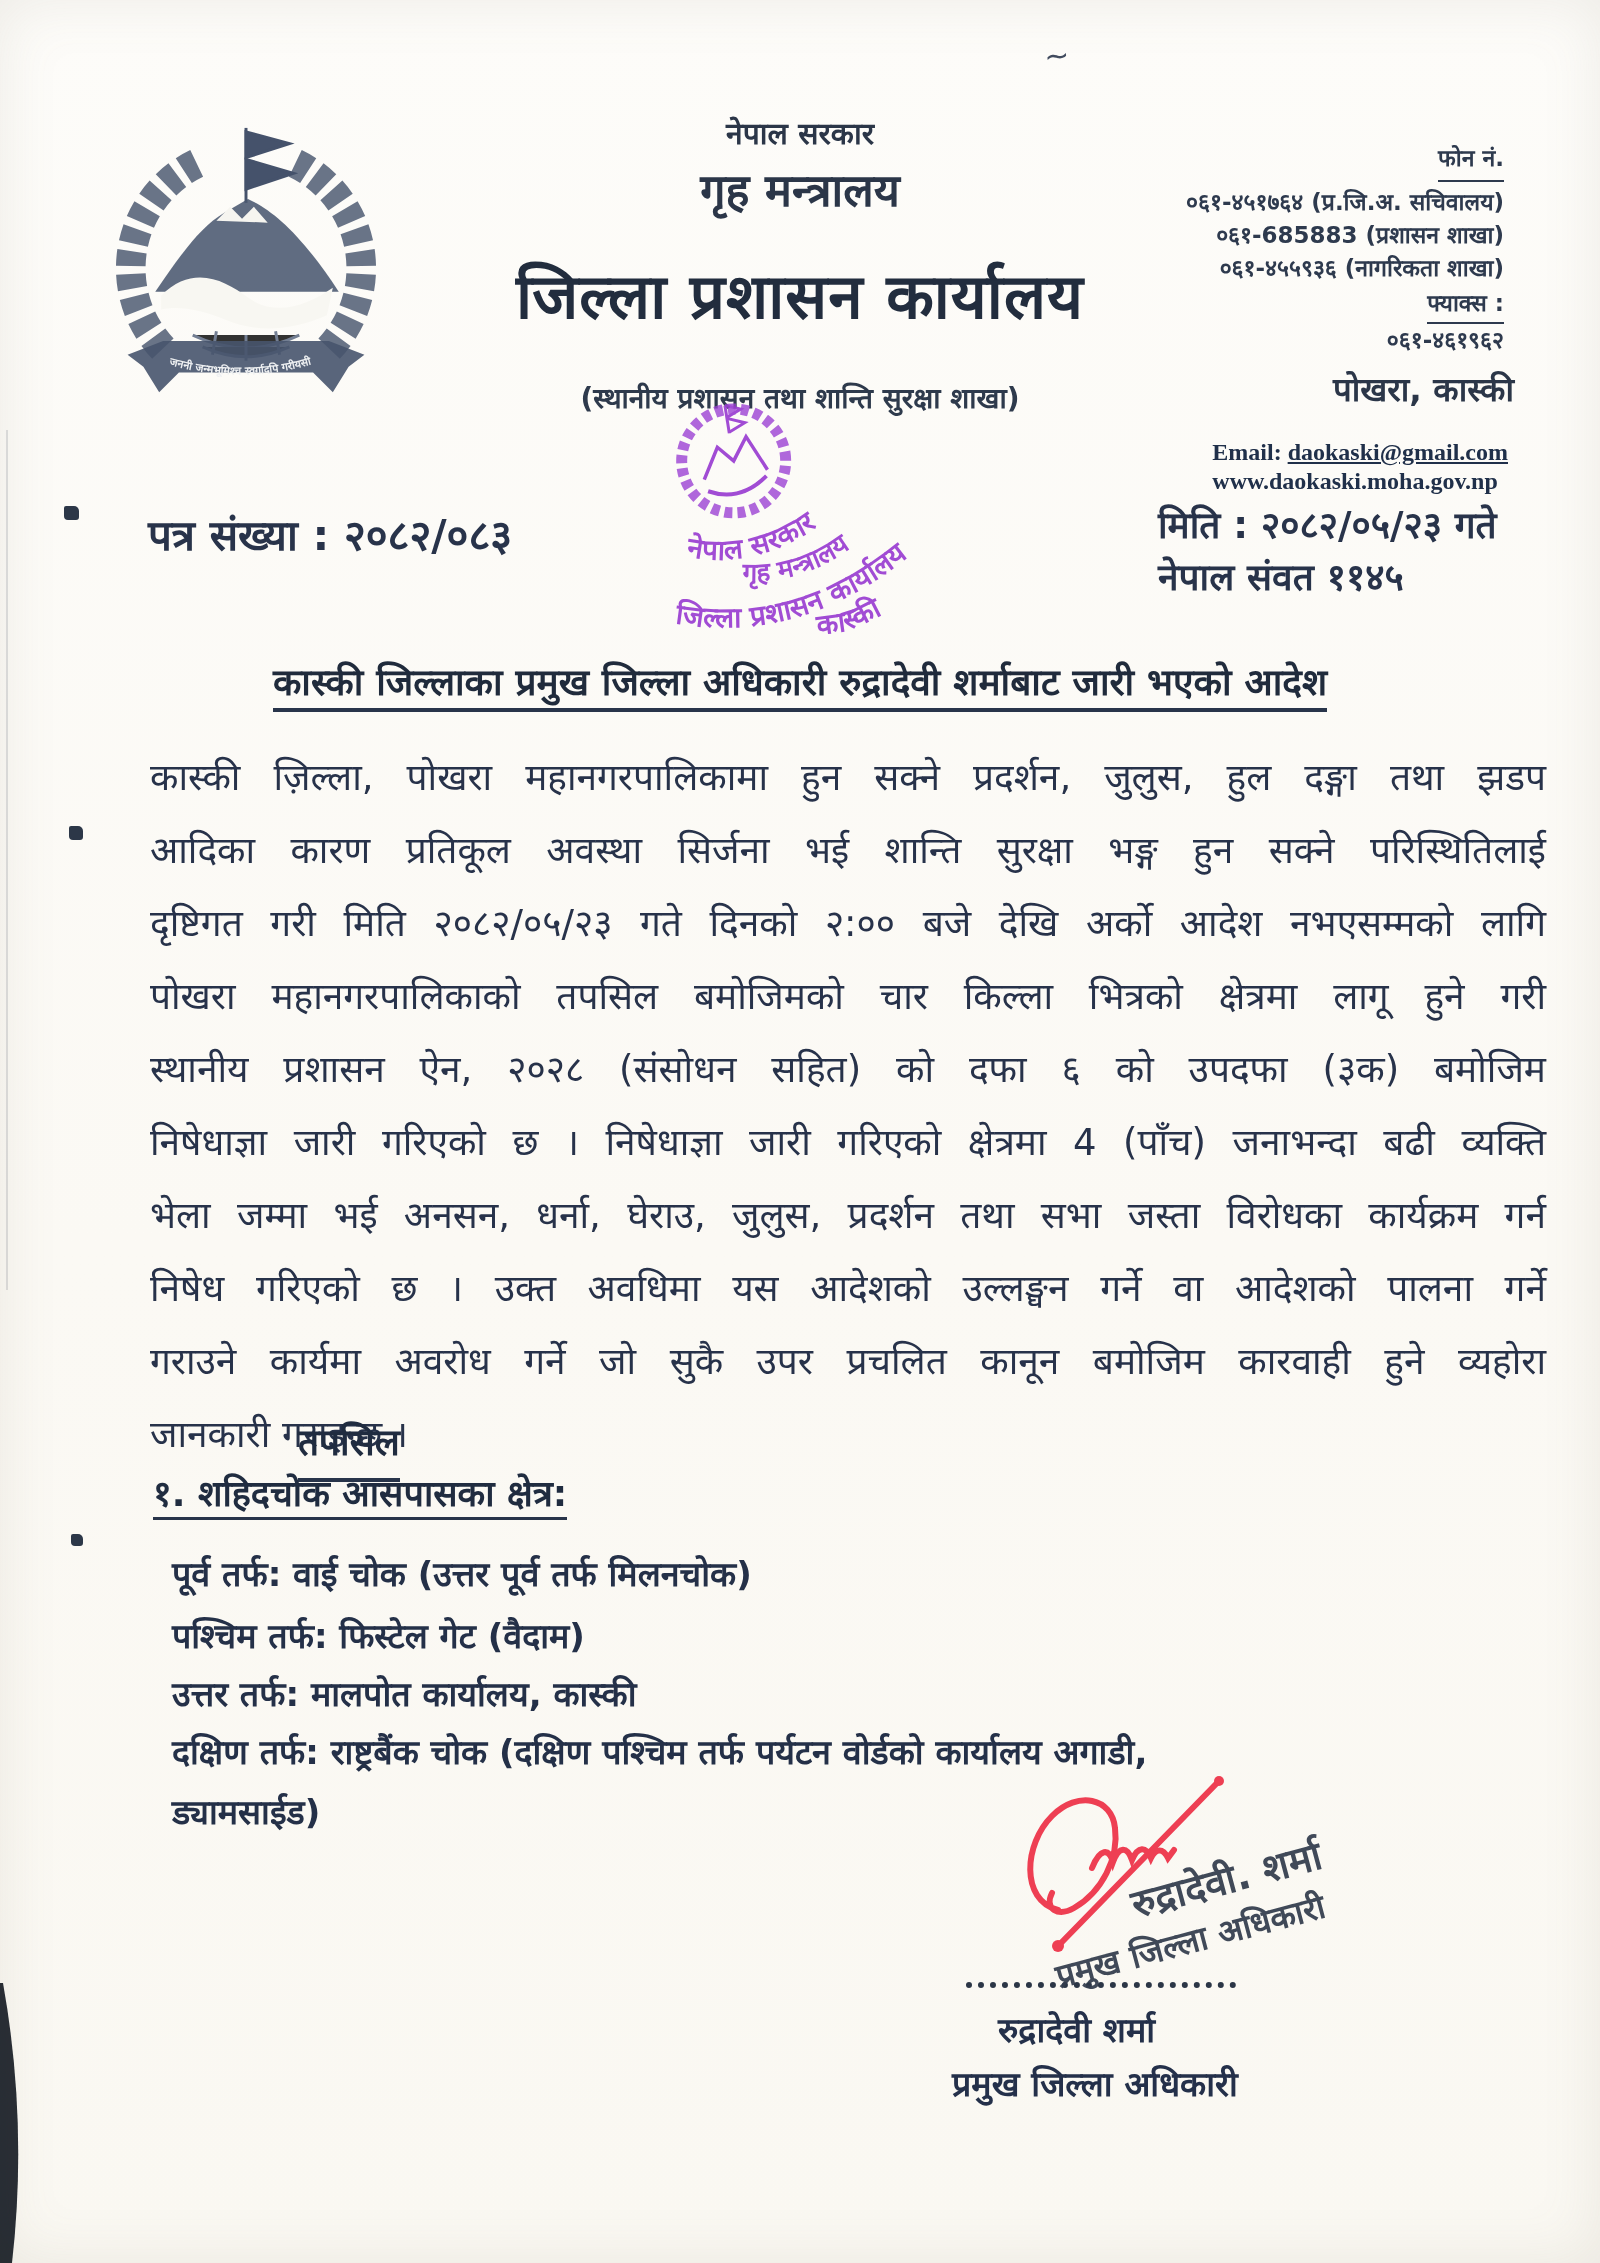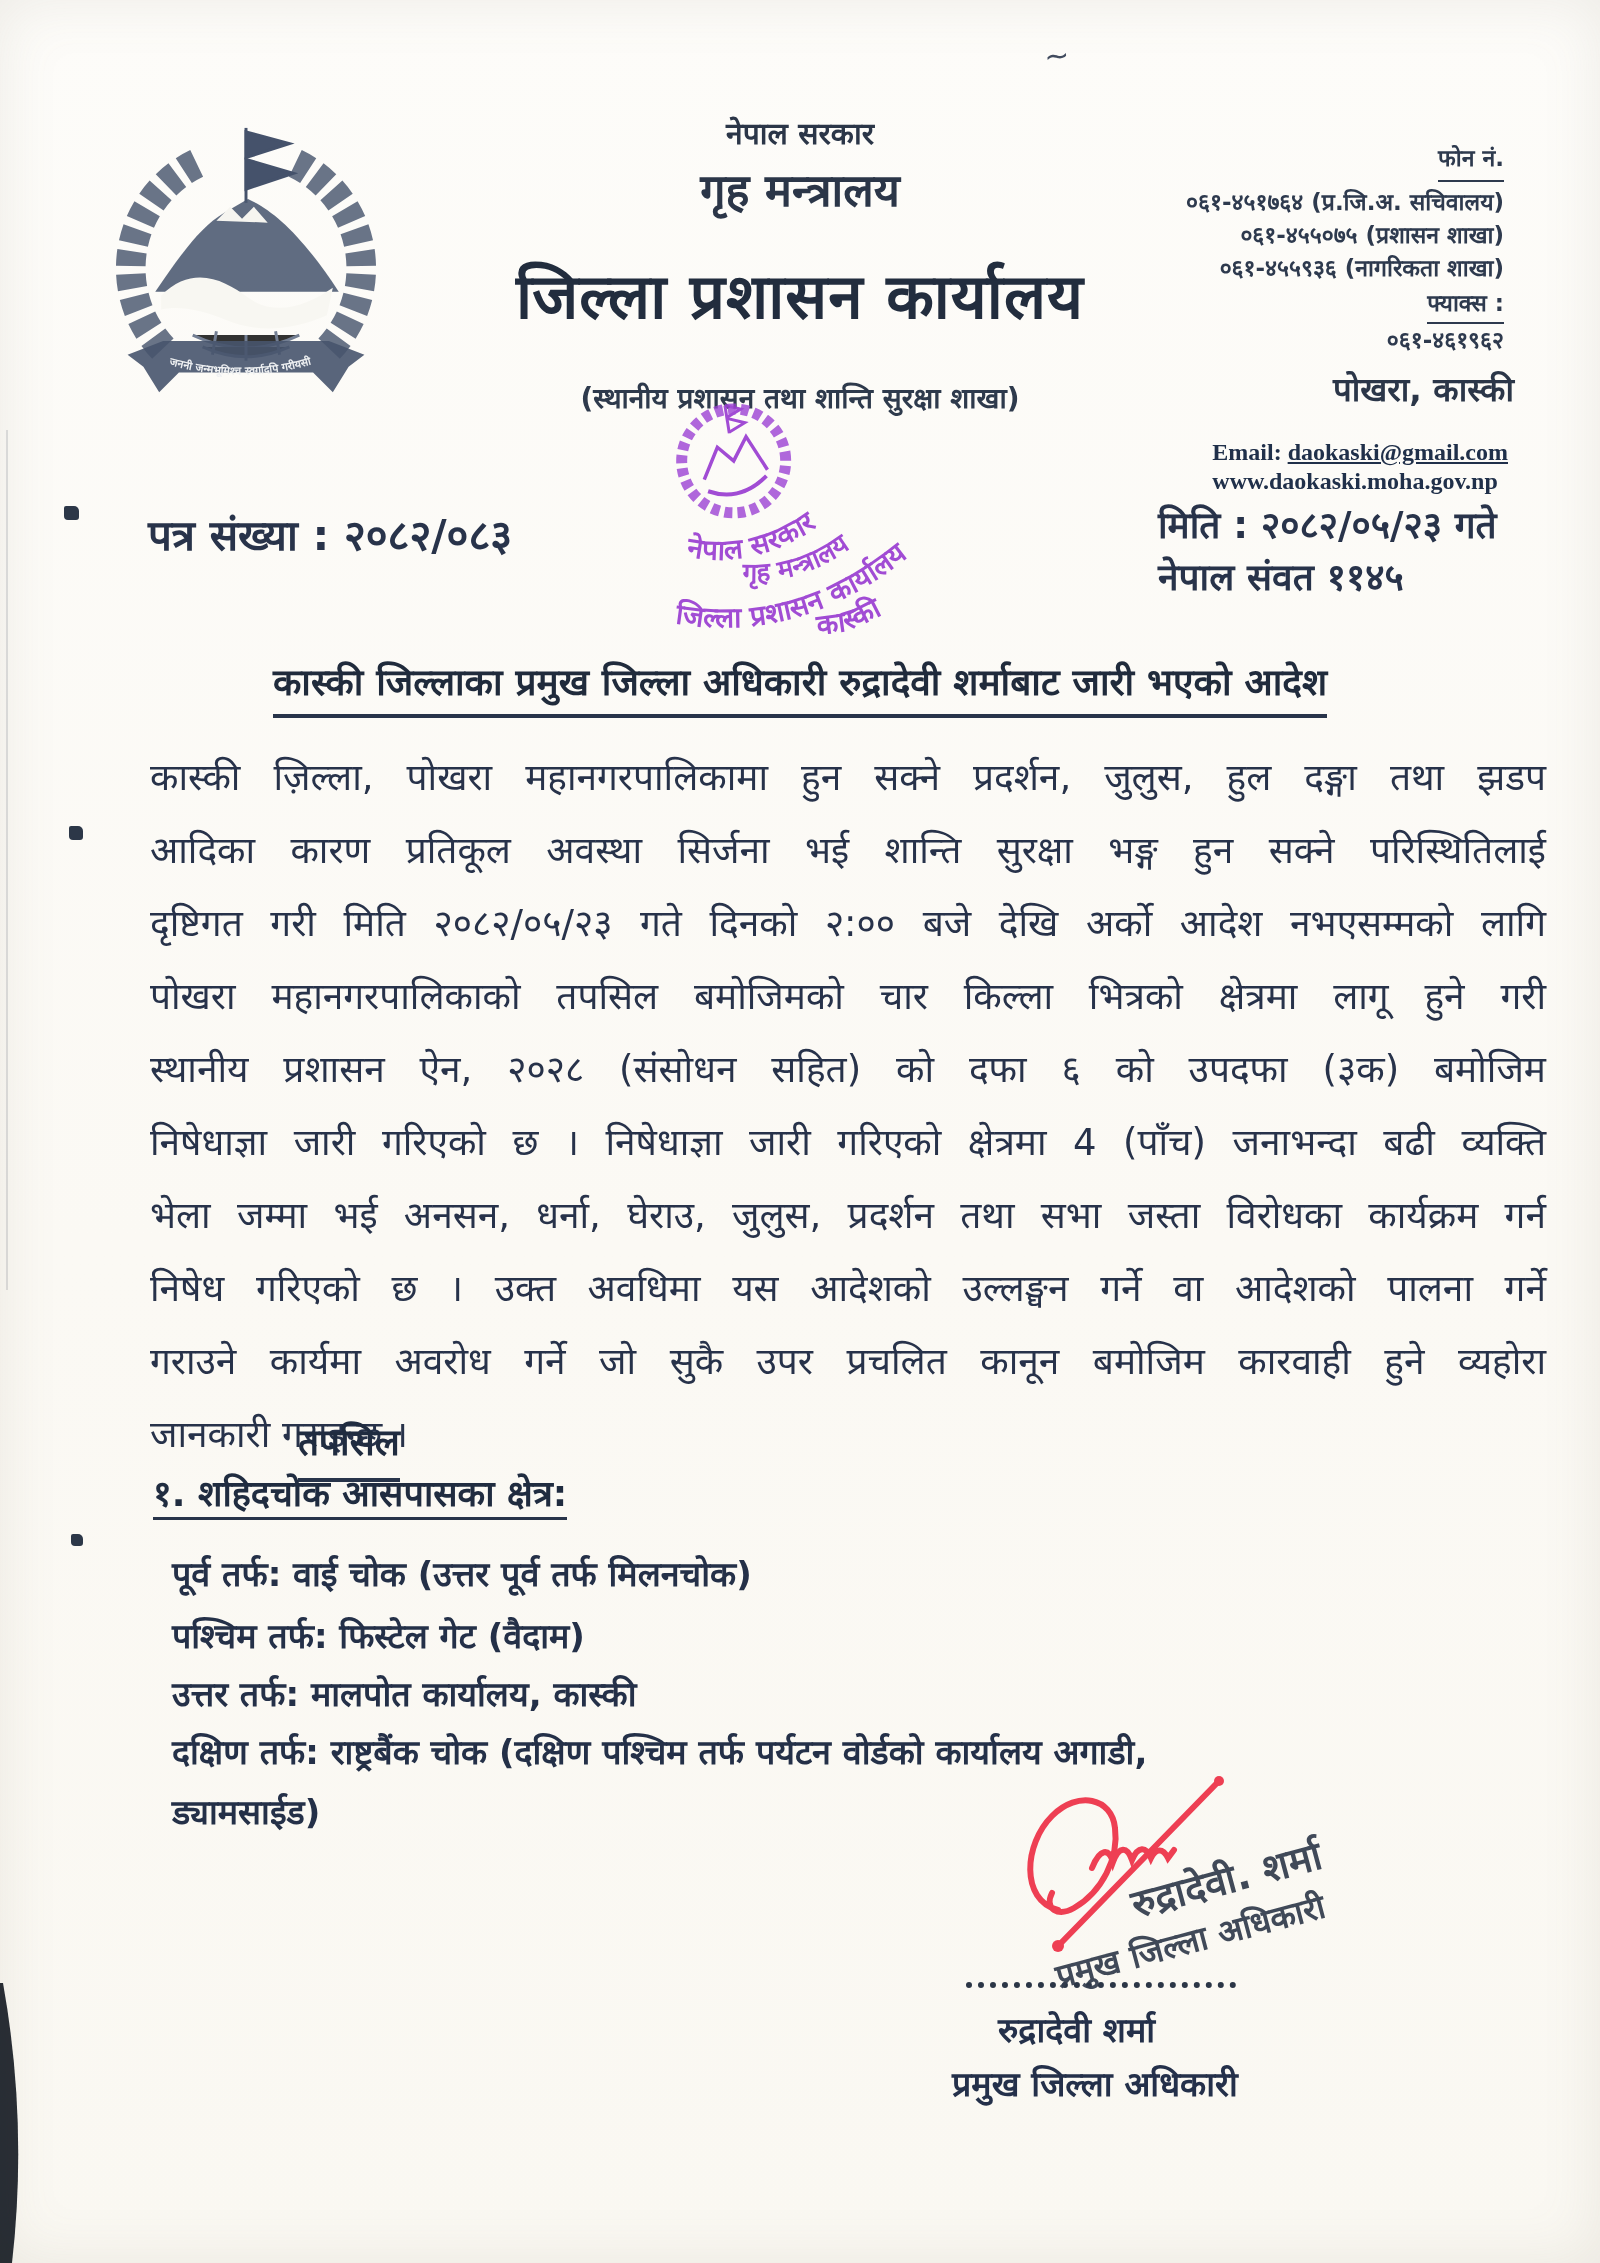--- a/index.html
+++ b/index.html
@@ -24,21 +24,21 @@
   .phone-block{top:142px;right:96px;text-align:right;font-size:23px;font-weight:600;line-height:33px;color:#2e3a4e;}
   .phone-label{display:inline-block;border-bottom:2px solid #2e3a4e;padding-bottom:5px;margin-bottom:4px;}
   .fax-label{display:inline-block;border-bottom:2px solid #2e3a4e;padding-bottom:2px;margin-top:2px;margin-left:40px;}
   .city-line{top:366px;right:86px;font-size:33px;font-weight:700;color:#2b3648;}
   .email-block{top:438px;right:92px;text-align:left;font-family:"Liberation Serif",serif;font-weight:700;font-size:24px;color:#20304a;line-height:29px;}
   .email-addr{text-decoration:underline;}
   .date-block{top:500px;left:1158px;font-size:37px;font-weight:600;color:#28334a;line-height:52px;}
   .ref-line{top:505px;left:148px;font-size:42px;font-weight:700;color:#28334a;text-align:right;}
   
   .order-title{top:655px;left:0;right:0;text-align:center;font-size:37px;font-weight:700;color:#202b3c;}
-  .order-title span{display:inline-block;border-bottom:4px solid #28344a;padding-bottom:8px;}
+  .order-title span{display:inline-block;border-bottom:4px solid #28344a;padding-bottom:2px;}
   
   .body-block{top:748px;left:150px;width:1396px;}
   .jline{font-size:37px;font-weight:500;height:73px;line-height:60px;text-align:justify;text-align-last:justify;color:#27324a;}
   .jlast{text-align:left;text-align-last:left;}
   
   .schedule-head{top:1415px;left:298px;font-size:37px;font-weight:700;color:#202c40;border-bottom:4px solid #28344a;padding-bottom:12px;}
   .item-head{top:1468px;left:153px;font-size:36px;font-weight:700;color:#202c40;border-bottom:3px solid #28344a;padding-bottom:0;}
   .bound{left:172px;font-size:34px;font-weight:600;color:#243048;}
   .b0{top:1550px;} .b1{top:1612px;} .b2{top:1670px;} .b3{top:1728px;width:1260px;} .b4{top:1788px;}
   
@@ -99,21 +99,21 @@
   </svg>
 
   <div class="abs gov-line dev">नेपाल सरकार</div>
   <div class="abs ministry-line dev">गृह मन्त्रालय</div>
   <div class="abs office-line dev">जिल्ला प्रशासन कार्यालय</div>
   <div class="abs section-line dev">(स्थानीय प्रशासन तथा शान्ति सुरक्षा शाखा)</div>
 
   <div class="abs phone-block">
     <span class="phone-label">फोन नं.</span><br>
     <span><span>०६१-४५१७६४</span>&nbsp;<span>(प्र.जि.अ. सचिवालय)</span></span><br>
-    <span><span>०६१-४५५०७५</span>&nbsp;<span>(प्रशासन शाखा)</span></span><br>
+    <span><span>०६१-685883</span>&nbsp;<span>(प्रशासन शाखा)</span></span><br>
     <span><span>०६१-४५५९३६</span>&nbsp;<span>(नागरिकता शाखा)</span></span><br>
     <span class="fax-label">फ्याक्स :</span><br>
     <span>०६१-४६१९६२</span>
   </div>
   <div class="abs city-line dev">पोखरा, कास्की</div>
   <div class="abs email-block">
     <span>Email:</span>
     <span class="email-addr">daokaski@gmail.com</span><br>
     <span>www.daokaski.moha.gov.np</span>
   </div>

